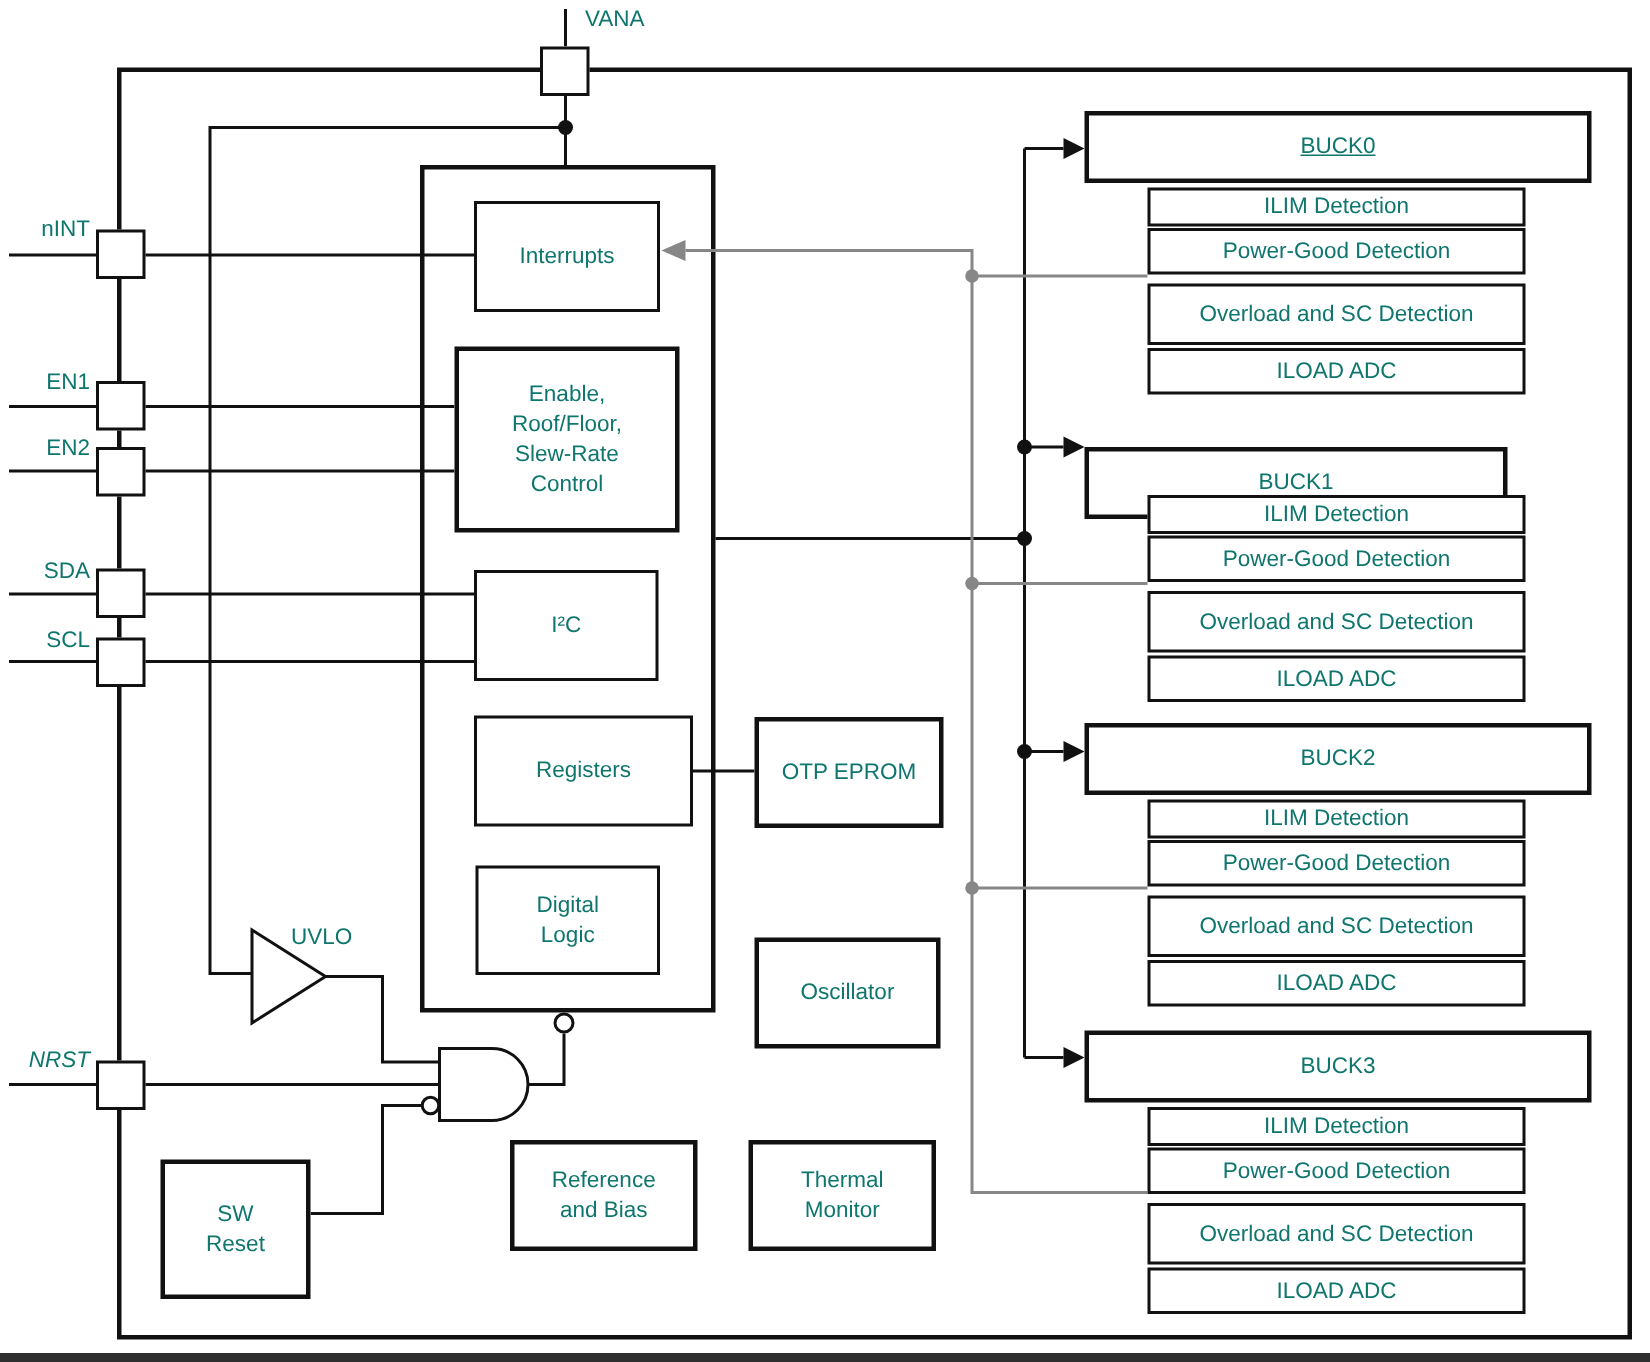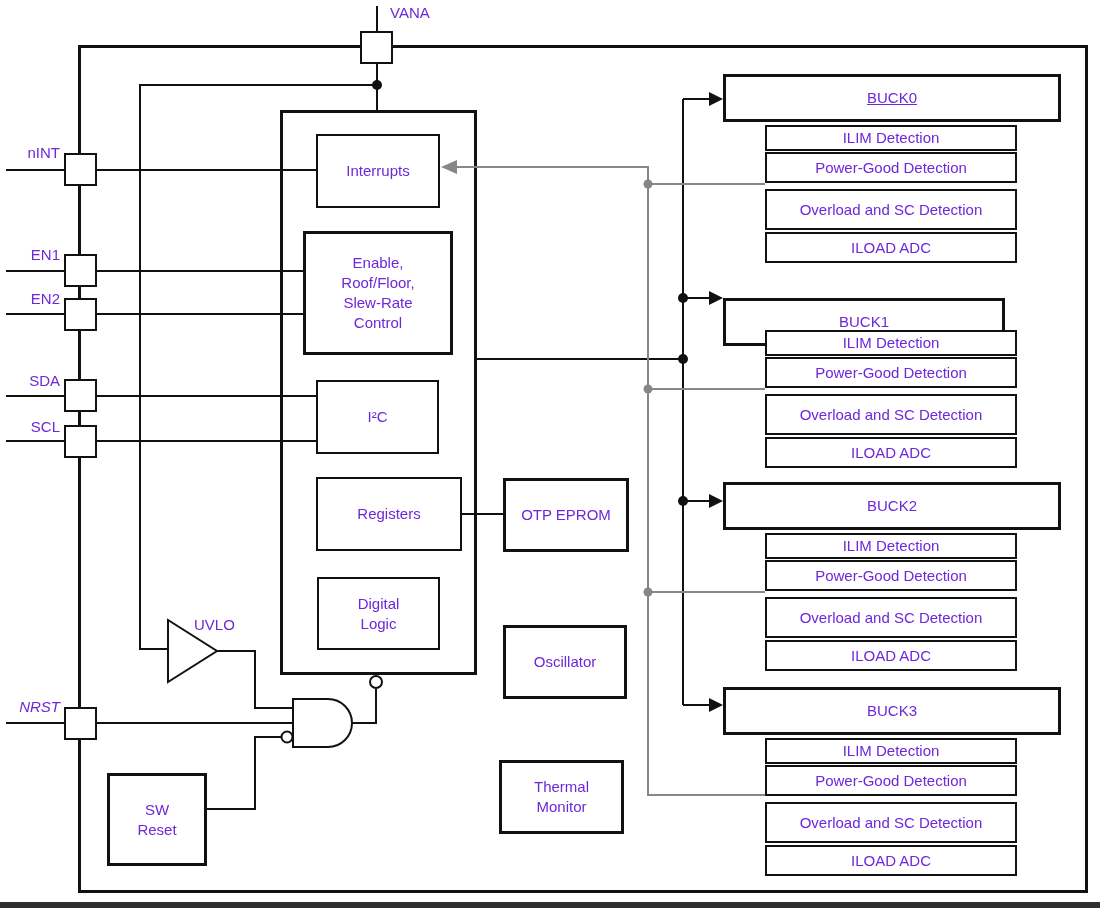--- a/index.html
+++ b/index.html
@@ -1,18 +1,18 @@
 <!DOCTYPE html>
 <html><head>
 <meta charset="utf-8">
 <style>
   html,body{margin:0;padding:0;background:#ffffff;}
   #stage{
     position:relative;width:1100px;height:908px;background:#ffffff;
-    font-family:"Liberation Sans",sans-serif;color:#6d28d9;overflow:hidden;
+    font-family:"Liberation Sans",sans-serif;color:#0f766e;overflow:hidden;
   }
   #stage *{box-sizing:border-box;}
   .lines{position:absolute;left:0;top:0;width:1100px;height:908px;pointer-events:none;}
   .box{
     position:absolute;border:2px solid #111;background:#fff;
     display:flex;align-items:center;justify-content:center;text-align:center;
     font-size:15px;line-height:1.32;white-space:pre-line;
   }
   .b3{border-width:3px;}
   .frame{position:absolute;border:3px solid #111;background:transparent;}
@@ -112,20 +112,22 @@
 Control</div>
   <div class="box" style="left:316px;top:380px;width:123px;height:74px;">I²C</div>
   <div class="box" style="left:316px;top:477px;width:146px;height:74px;">Registers</div>
   <div class="box" style="left:317px;top:577px;width:123px;height:73px;">Digital
 Logic</div>
 
   <div class="box b3" style="left:503px;top:478px;width:126px;height:74px;">OTP EPROM</div>
   <div class="box b3" style="left:499px;top:760px;width:125px;height:74px;">Thermal
 Monitor</div>
   <div class="box b3" style="left:503px;top:625px;width:124px;height:74px;">Oscillator</div>
+  <div class="box b3" style="left:340px;top:760px;width:125px;height:74px;">Reference
+and Bias</div>
   <div class="box b3" style="left:107px;top:773px;width:100px;height:93px;">SW
 Reset</div>
 
   <div class="box b3" style="left:723px;top:74px;width:338px;height:48px;text-decoration:underline;">BUCK0</div>
   <div class="box" style="left:765px;top:125px;width:252px;height:26px;">ILIM Detection</div>
   <div class="box" style="left:765px;top:152px;width:252px;height:31px;">Power-Good Detection</div>
   <div class="box" style="left:765px;top:189px;width:252px;height:41px;">Overload and SC Detection</div>
   <div class="box" style="left:765px;top:232px;width:252px;height:31px;">ILOAD ADC</div>
 
   <div class="box b3" style="left:723px;top:279px;width:282px;height:48px;margin-top:19px;">BUCK1</div>

